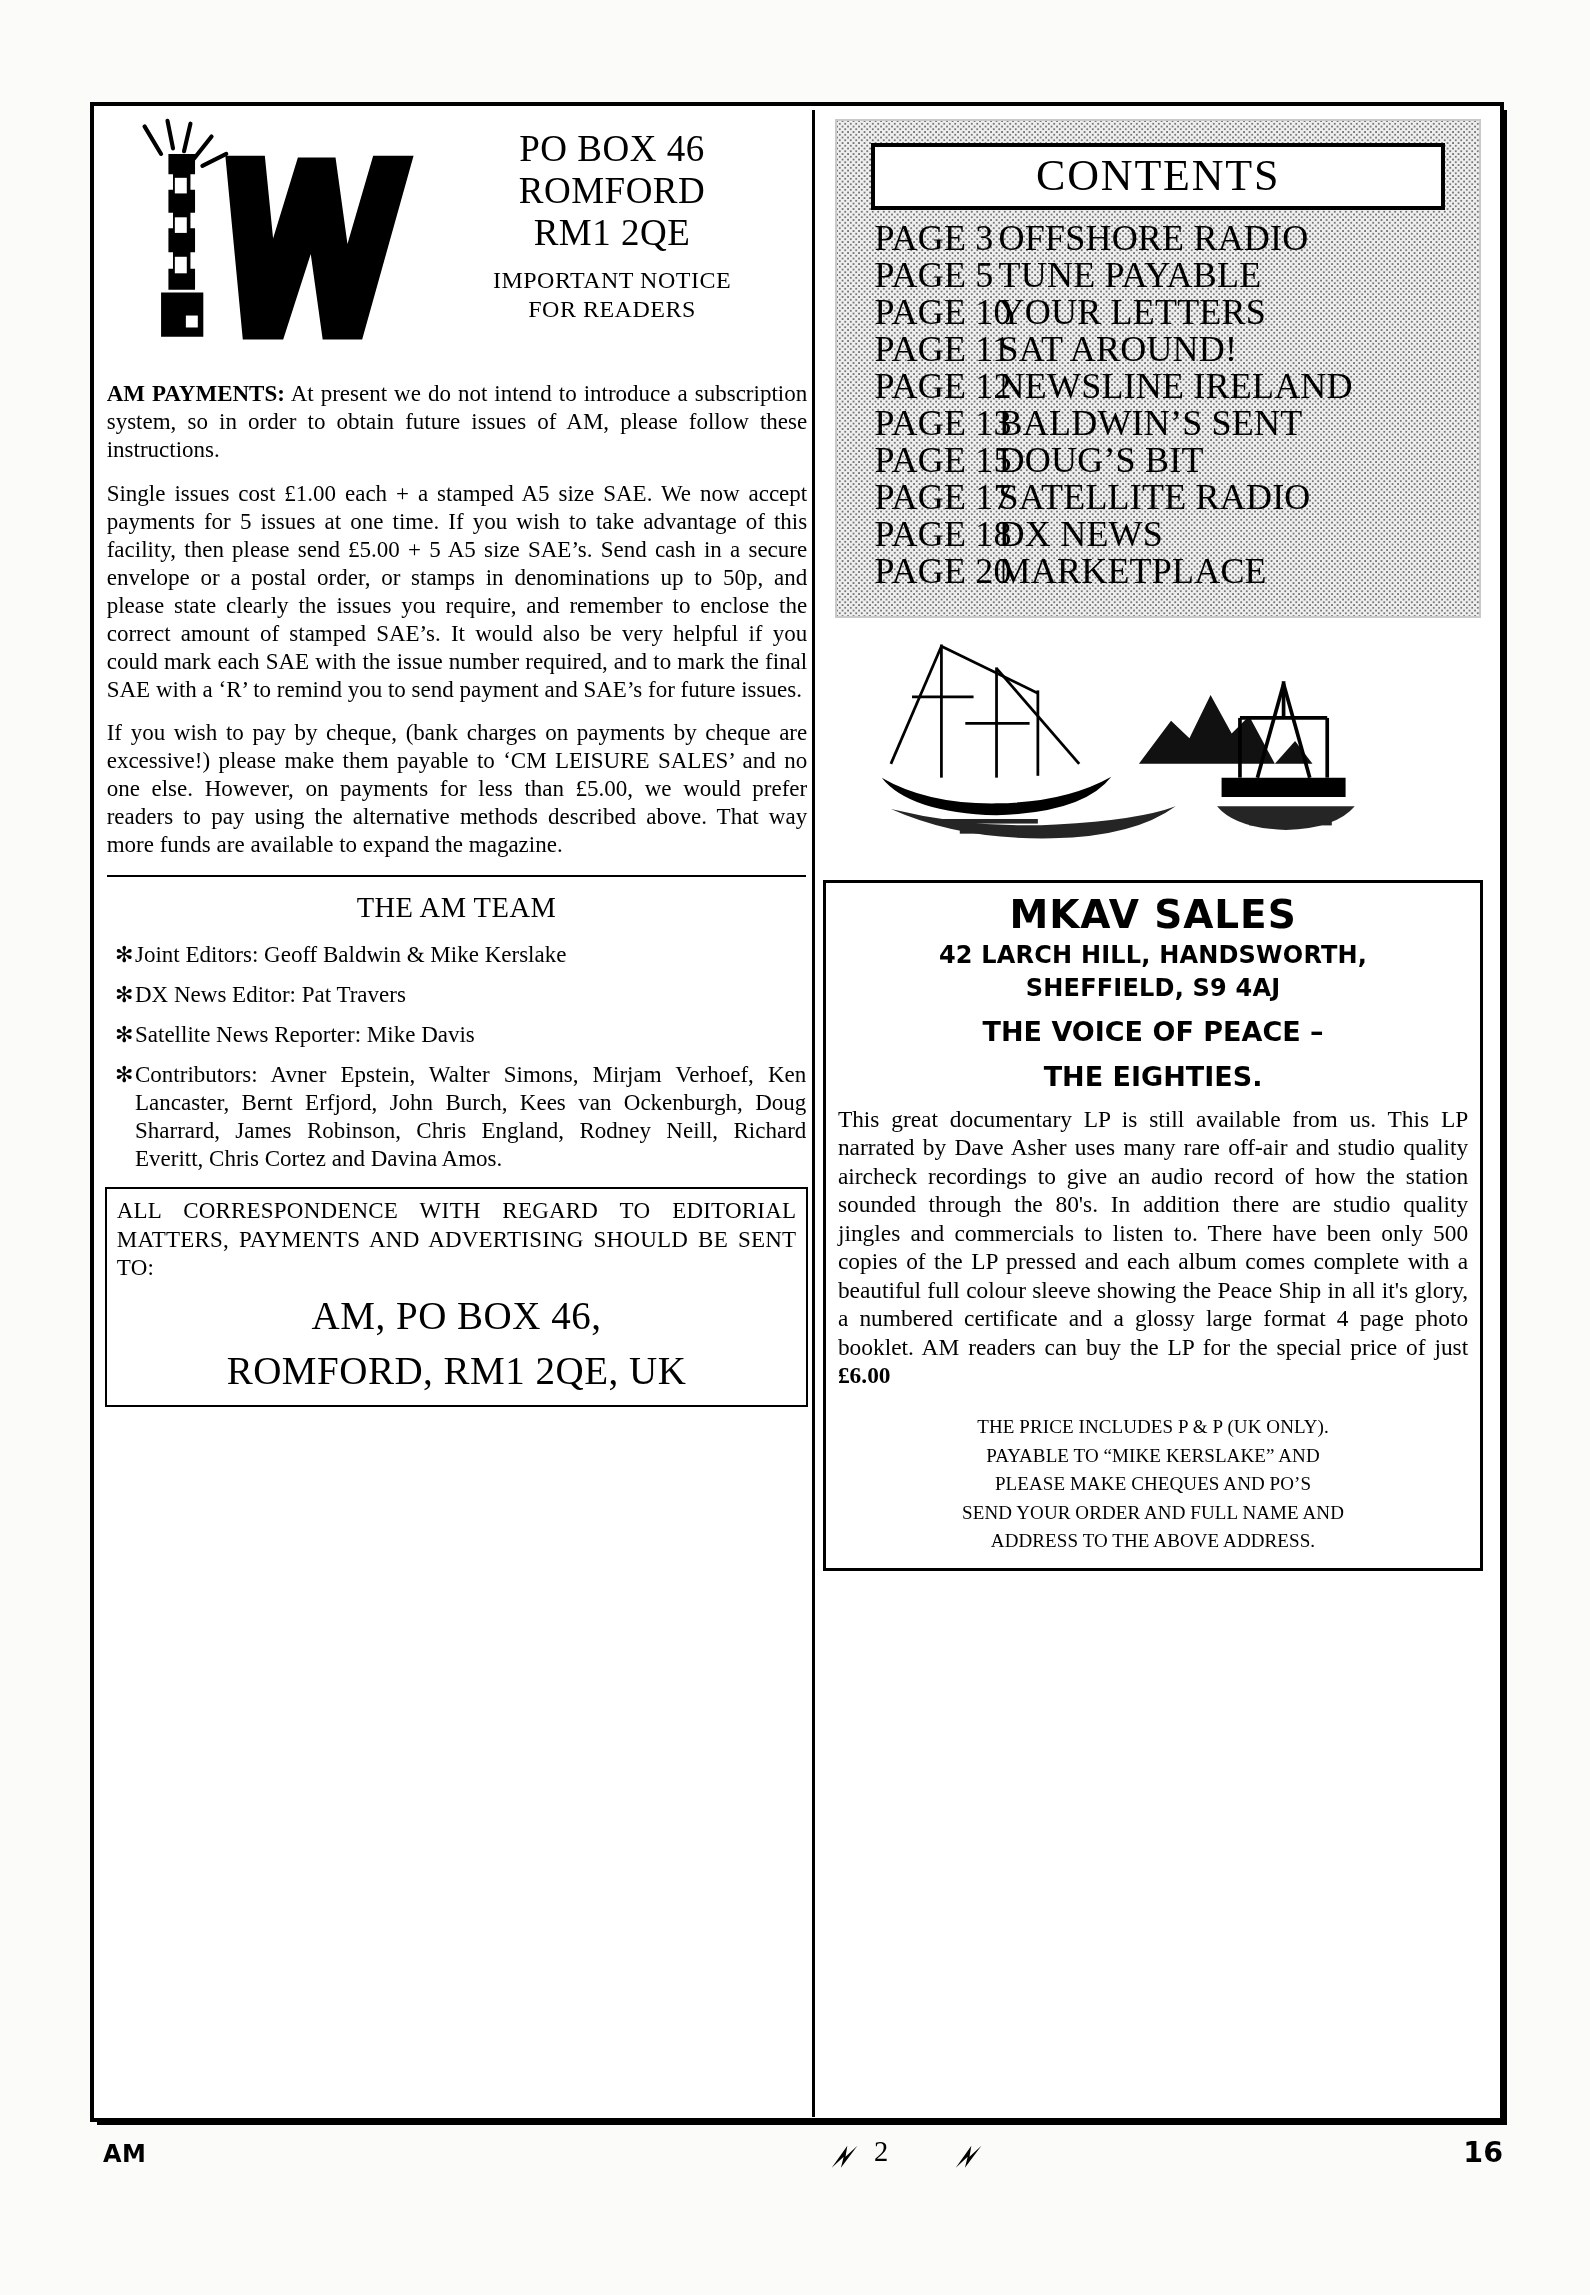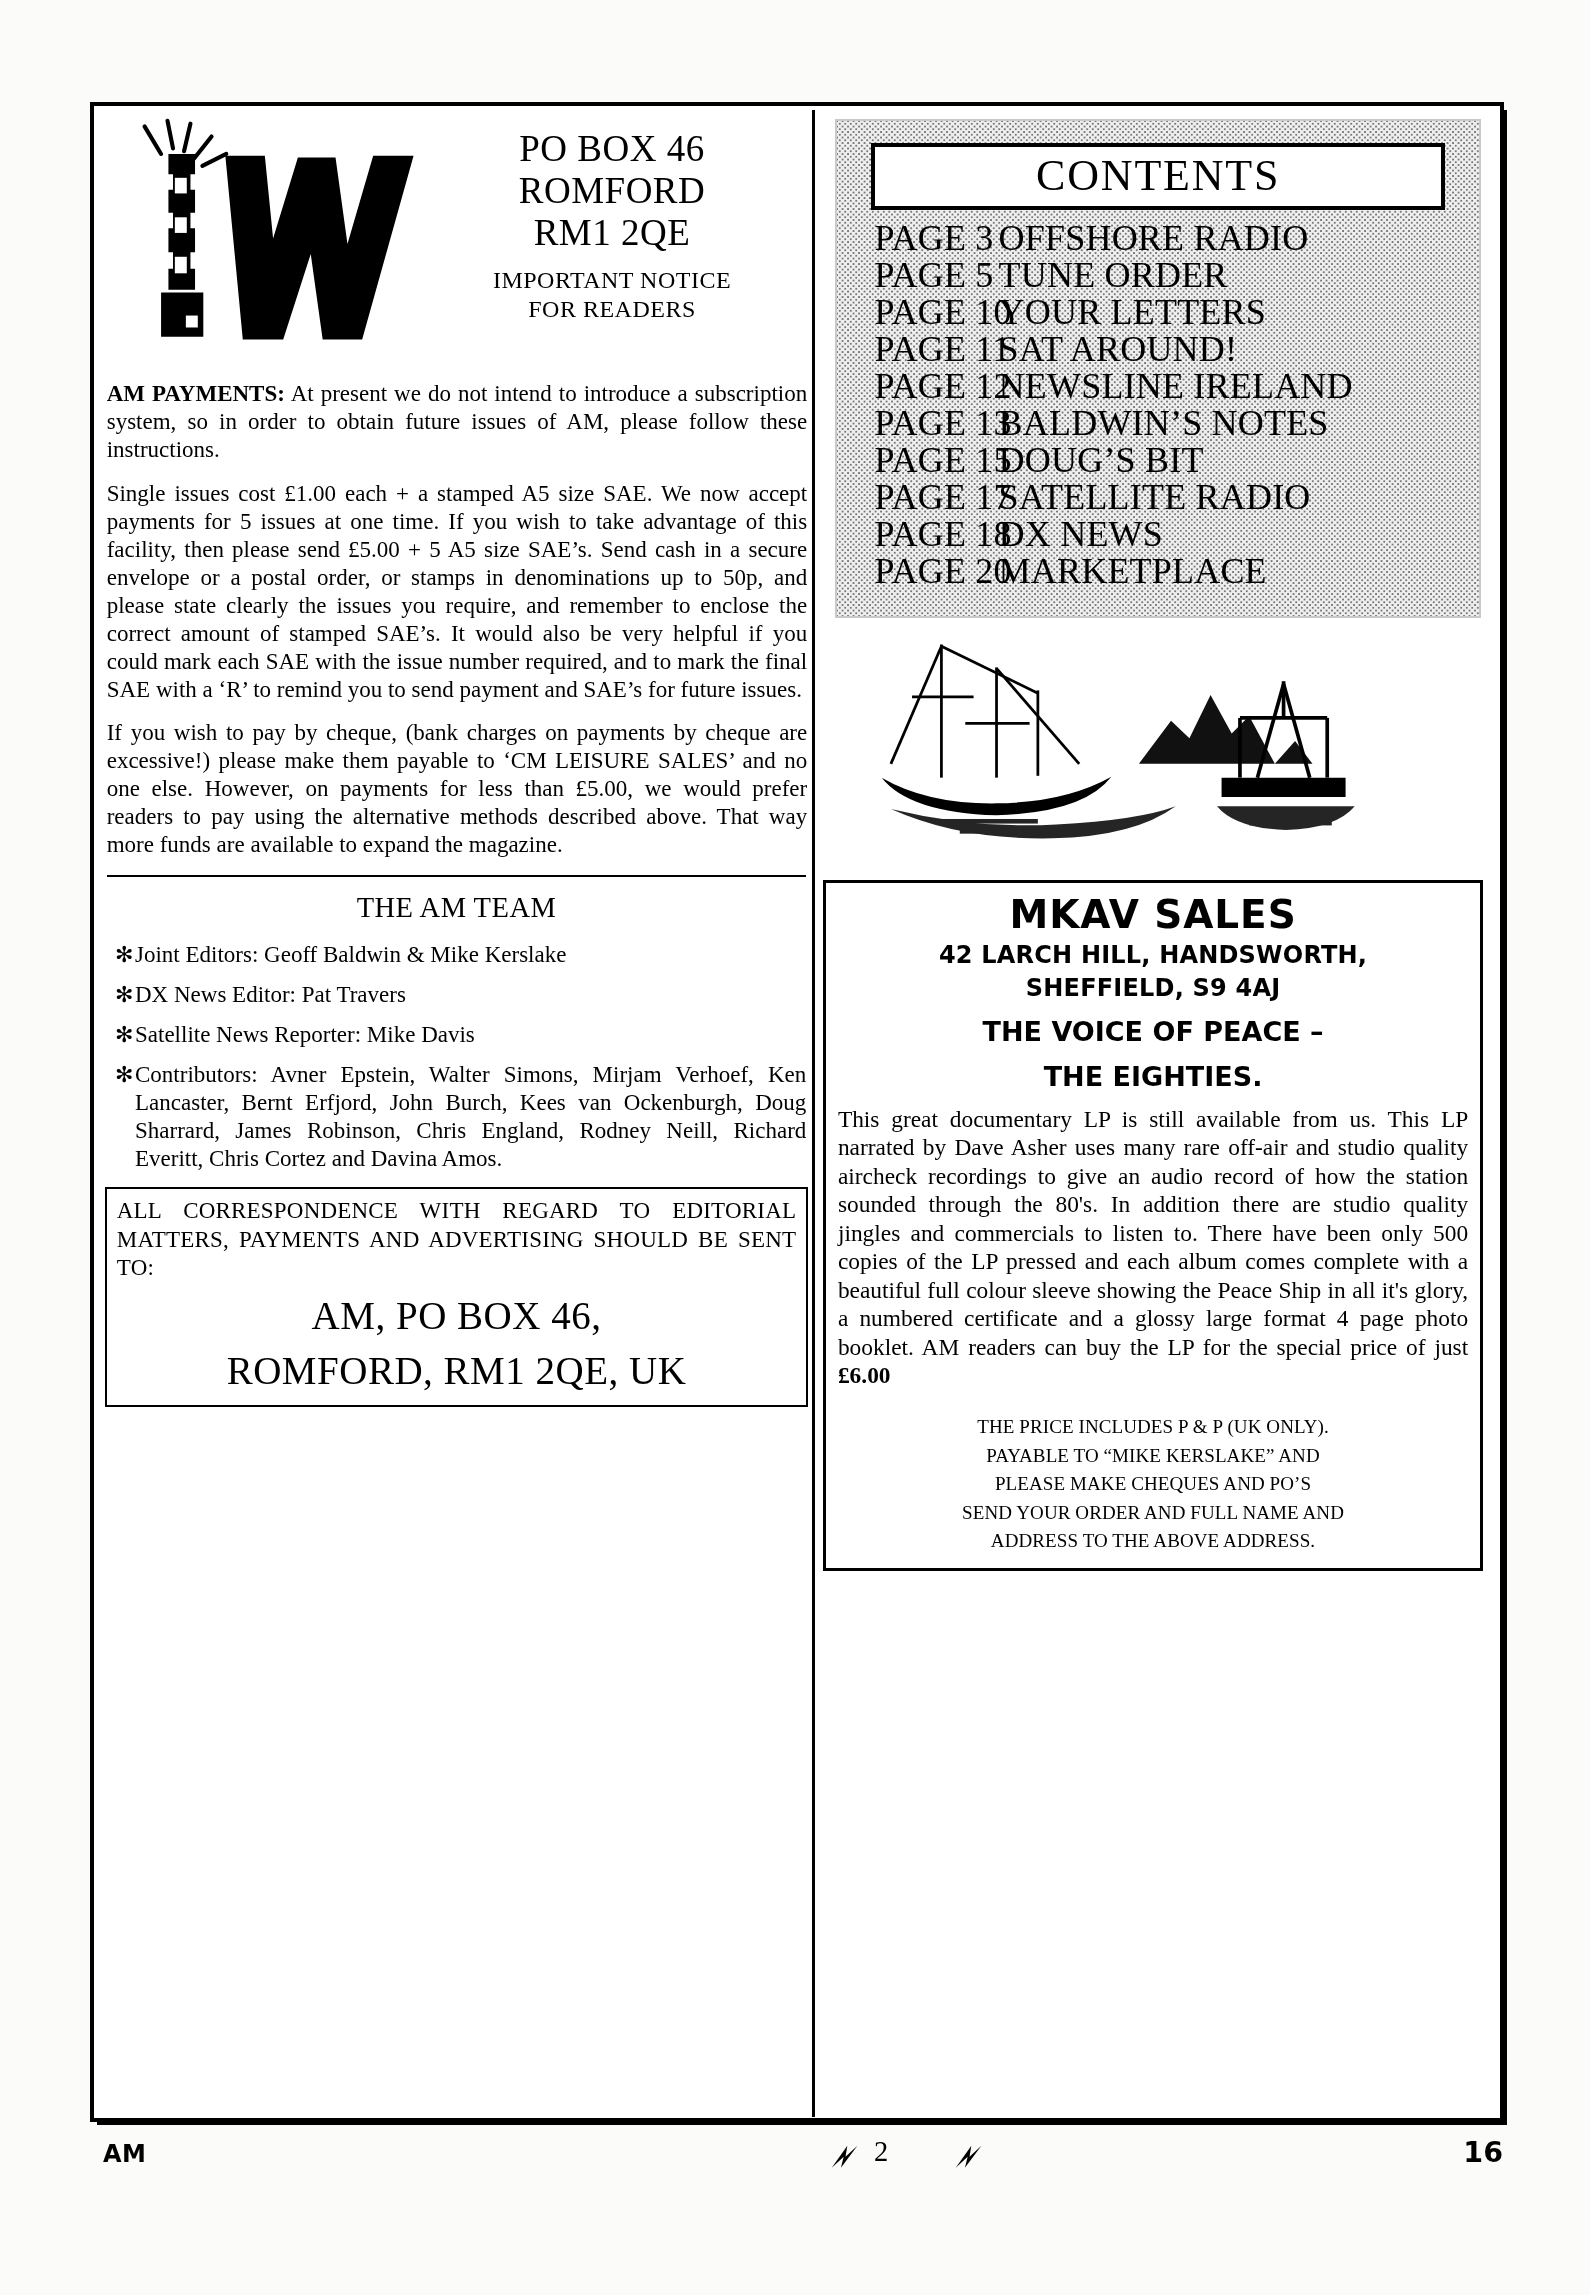--- a/index.html
+++ b/index.html
@@ -431,37 +431,37 @@
         <div class="contents-title-box">
           <div class="contents-title">CONTENTS</div>
         </div>
         <div class="contents-list">
           <div class="contents-row">
             <span class="contents-page">PAGE   3</span>
             <span class="contents-name">OFFSHORE RADIO</span>
           </div>
           <div class="contents-row">
             <span class="contents-page">PAGE   5</span>
-            <span class="contents-name">TUNE ORDER</span>
+            <span class="contents-name">TUNE PAYABLE</span>
           </div>
           <div class="contents-row">
             <span class="contents-page">PAGE 10</span>
             <span class="contents-name">YOUR LETTERS</span>
           </div>
           <div class="contents-row">
             <span class="contents-page">PAGE 11</span>
             <span class="contents-name">SAT AROUND!</span>
           </div>
           <div class="contents-row">
             <span class="contents-page">PAGE 12</span>
             <span class="contents-name">NEWSLINE IRELAND</span>
           </div>
           <div class="contents-row">
             <span class="contents-page">PAGE 13</span>
-            <span class="contents-name">BALDWIN’S NOTES</span>
+            <span class="contents-name">BALDWIN’S SENT</span>
           </div>
           <div class="contents-row">
             <span class="contents-page">PAGE 15</span>
             <span class="contents-name">DOUG’S BIT</span>
           </div>
           <div class="contents-row">
             <span class="contents-page">PAGE 17</span>
             <span class="contents-name">SATELLITE RADIO</span>
           </div>
           <div class="contents-row">

